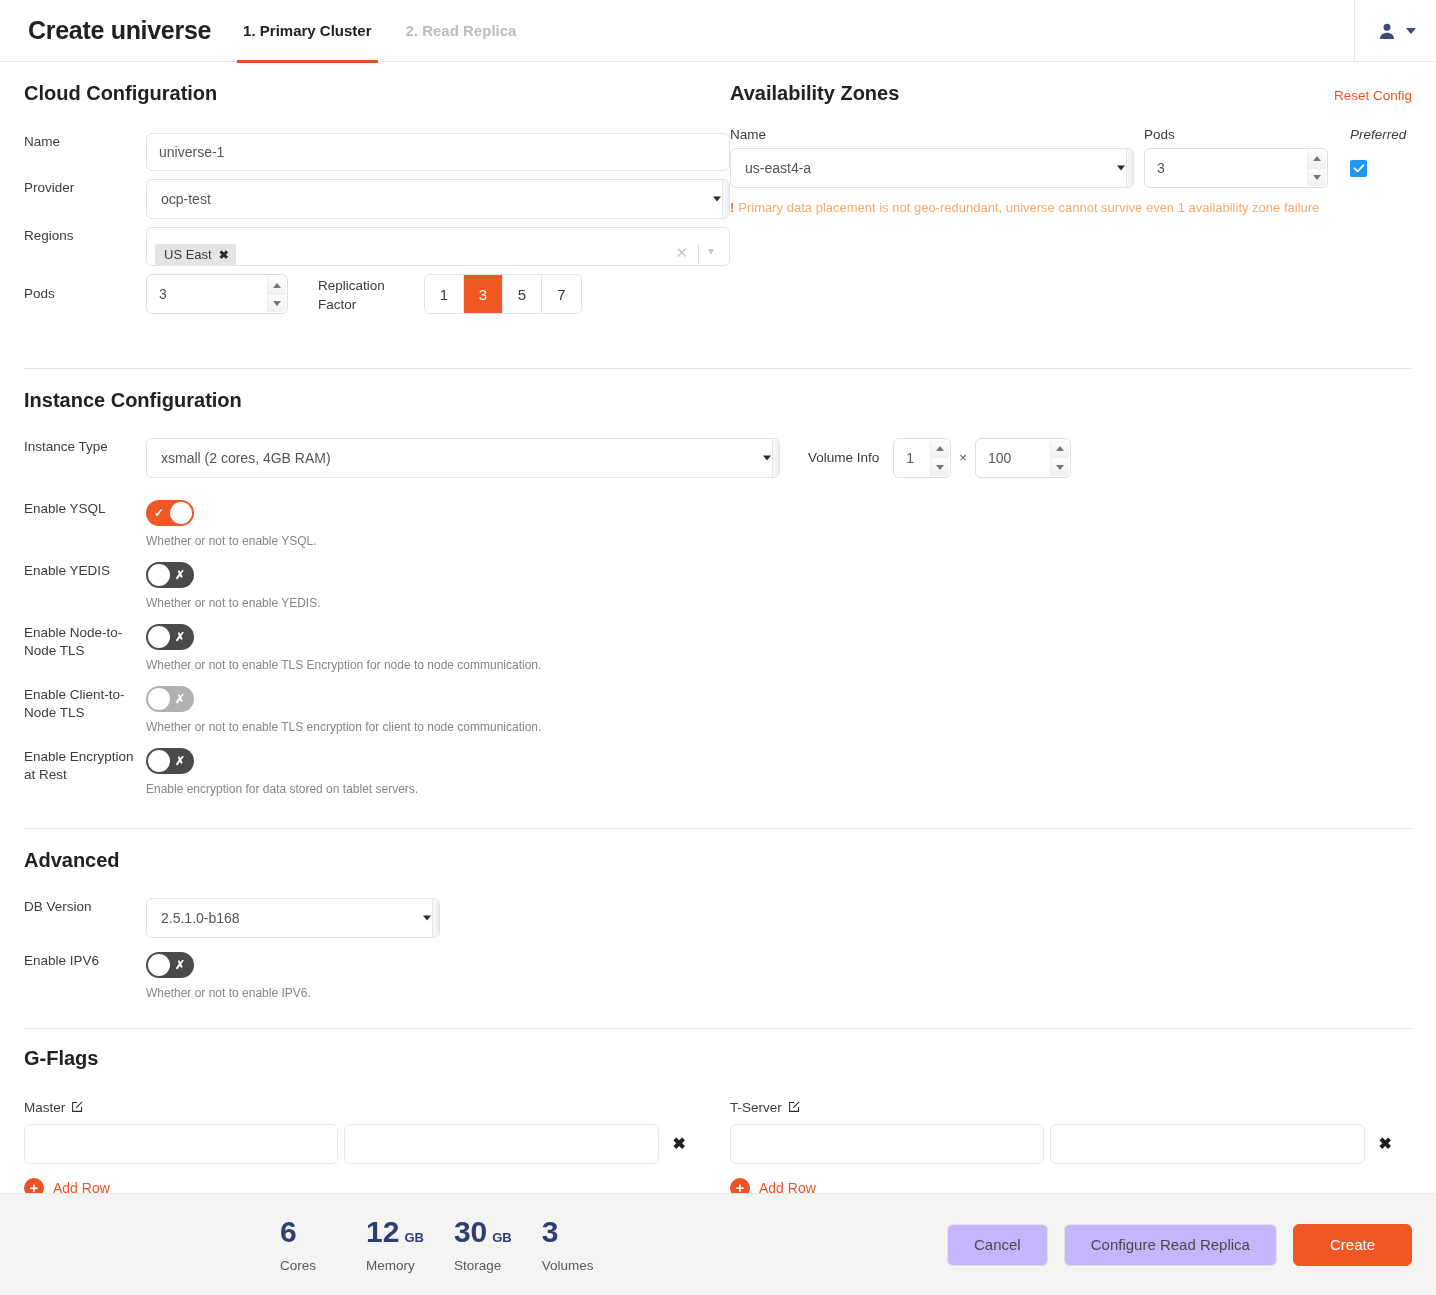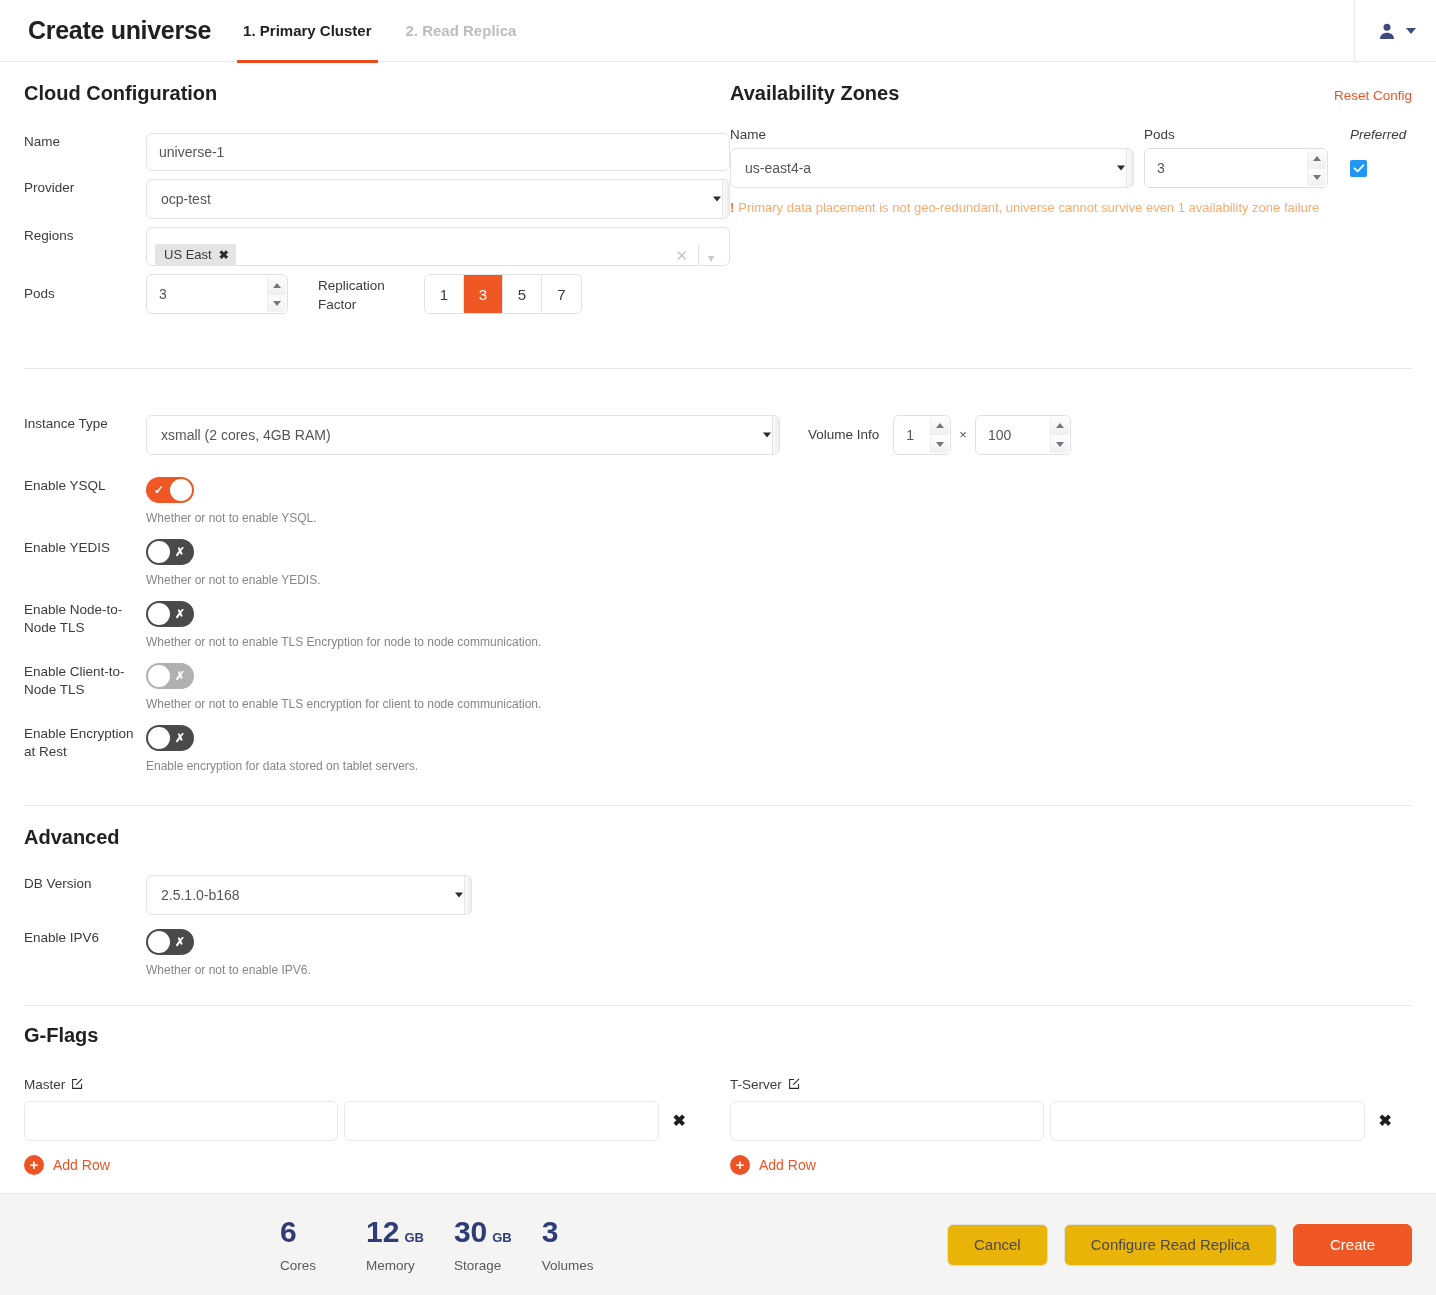--- a/index.html
+++ b/index.html
@@ -137,21 +137,21 @@
     border-left:1px solid #e6e6e6;
     border-radius:0 5px 5px 0;
     pointer-events:none;
   }
 
   
   .multisel {
     min-height:38px;
     border:1px solid #e3e3e3;
     border-radius:6px;
-    display:flex; align-items:flex-end;
+    display:flex; align-items:flex-start;
     padding:16px 6px 0 8px;
     background:#fff;
   }
   .chip {
     background:#e4e4e4;
     border-radius:2px;
     font-size:13px;
     color:#3a3a3a;
     padding:4px 7px 4px 9px;
     display:flex; align-items:center; gap:7px;
@@ -338,21 +338,21 @@
     line-height:1;
     display:flex; align-items:baseline; gap:5px;
   }
   .stat-unit { font-size:13px; font-weight:bold; color:#2f3d77; }
   .stat-lbl { font-size:13.5px; color:#5a5a5a; margin-top:11px; }
   .actions { margin-left:auto; display:flex; gap:16px; }
   .btn {
     height:42px;
     border-radius:6px;
     border:1px solid #e0e0e0;
-    background:#eab308;
+    background:#c4b5fd;
     font-size:15px;
     color:#4a4a4a;
     padding:0 26px;
     cursor:pointer;
     font-family:"Liberation Sans", sans-serif;
   }
   .btn.primary {
     background:#ef5724;
     border-color:#ef5724;
     color:#fff;
@@ -497,20 +497,21 @@
           <span class="warn-bang">!</span>
           <span>Primary data placement is not geo-redundant, universe cannot survive even 1 availability zone failure</span>
         </div>
       </div>
     </div>
   </div>
 
   <hr class="hr" style="margin-top:45px;">
 
   <div style="padding-top:20px;">
+    <h2 class="section-title">Instance Configuration</h2>
 
     <div style="margin-top:26px; display:flex; align-items:flex-start;">
       <div class="flabel">Instance Type</div>
       <div style="width:634px;">
         <div class="sel-wrap">
           <select class="sel">
             <option>xsmall (2 cores, 4GB RAM)</option>
           </select>
           <span class="sel-bar"></span>
           <span class="sel-arrow"></span>
@@ -602,21 +603,21 @@
     </div>
   </div>
 
   <hr class="hr" style="margin-top:32px;">
 
   <div style="padding-top:20px;">
     <h2 class="section-title">Advanced</h2>
 
     <div class="frow" style="margin-top:26px;">
       <div class="flabel">DB Version</div>
-      <div style="width:326px;">
+      <div style="width:294px;">
         <div class="sel-wrap">
           <select class="sel">
             <option>2.5.1.0-b168</option>
           </select>
           <span class="sel-bar"></span>
           <span class="sel-arrow"></span>
         </div>
       </div>
     </div>
 

